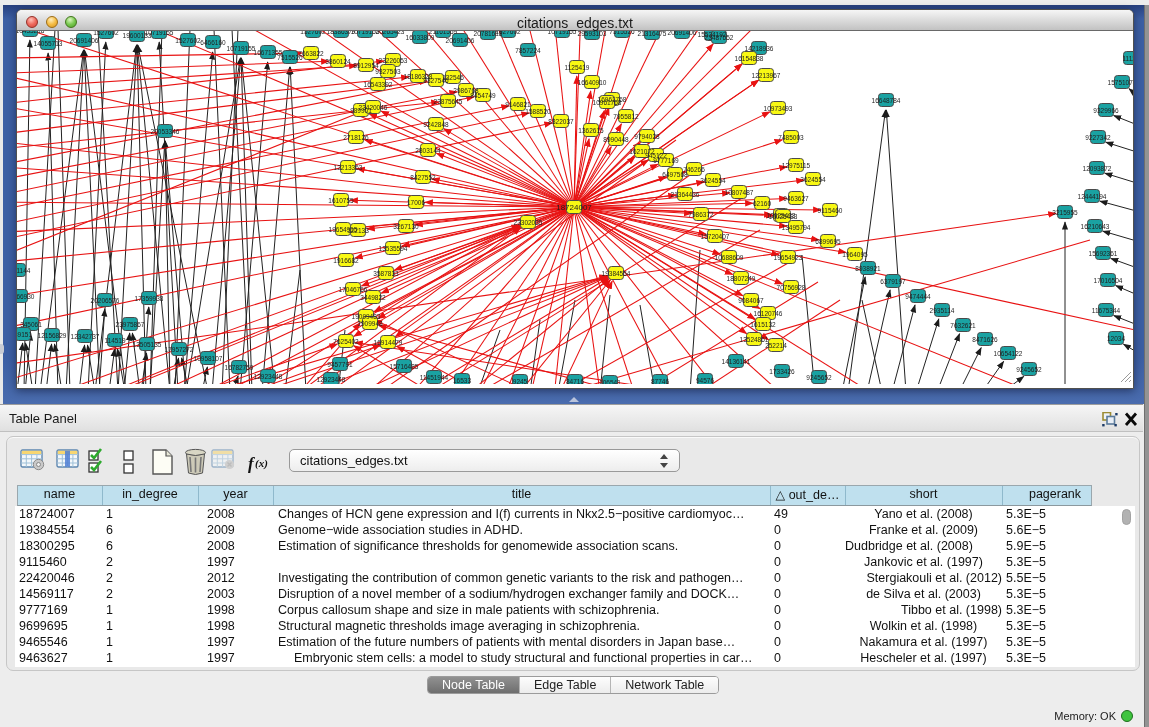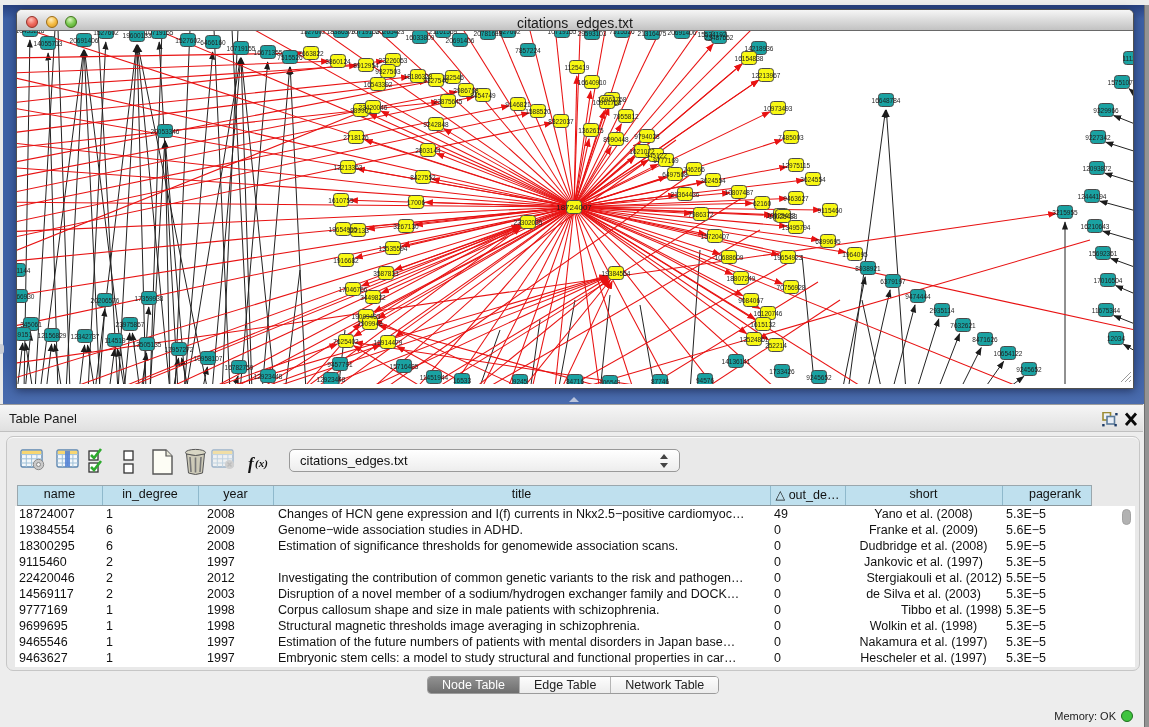--- a/index.html
+++ b/index.html
@@ -699,21 +699,21 @@
     <span style="left:774px">0</span>
     <span style="left:845px;width:157px;text-align:center">Franke et al. (2009)</span>
     <span style="left:1006px">5.6E−5</span>
   </div>
 <div class="tr" style="top:539px">
     <span style="left:19px">18300295</span>
     <span style="left:106px">6</span>
     <span style="left:207px">2008</span>
     <span style="left:278px">Estimation of significance thresholds for genomewide association scans.</span>
     <span style="left:774px">0</span>
-    <span style="left:845px;width:157px;text-align:center">Dudbridge et al. (2008)</span>
+    <span style="left:845px;width:157px;">Dudbridge et al. (2008)</span>
     <span style="left:1006px">5.9E−5</span>
   </div>
 <div class="tr" style="top:555px">
     <span style="left:19px">9115460</span>
     <span style="left:106px">2</span>
     <span style="left:207px">1997</span>
     <span style="left:774px">0</span>
     <span style="left:845px;width:157px;text-align:center">Jankovic et al. (1997)</span>
     <span style="left:1006px">5.3E−5</span>
   </div>
@@ -759,21 +759,21 @@
     <span style="left:207px">1997</span>
     <span style="left:278px">Estimation of the future numbers of patients with mental disorders in Japan base…</span>
     <span style="left:774px">0</span>
     <span style="left:845px;width:157px;text-align:center">Nakamura et al. (1997)</span>
     <span style="left:1006px">5.3E−5</span>
   </div>
 <div class="tr" style="top:651px">
     <span style="left:19px">9463627</span>
     <span style="left:106px">1</span>
     <span style="left:207px">1997</span>
-    <span style="left:278px">Embryonic stem cells: a model to study structural and functional properties in car…</span>
+    <span style="left:294px">Embryonic stem cells: a model to study structural and functional properties in car…</span>
     <span style="left:774px">0</span>
     <span style="left:845px;width:157px;text-align:center">Hescheler et al. (1997)</span>
     <span style="left:1006px">5.3E−5</span>
   </div>
 <div class="abs" style="left:1122px;top:509px;width:9px;height:16px;border-radius:4.5px;background:#b2b2b2;border:1px solid #a2a2a2"></div>
 <div id="tabs">
     <div class="sel">Node Table</div>
     <div>Edge Table</div>
     <div>Network Table</div>
   </div>

